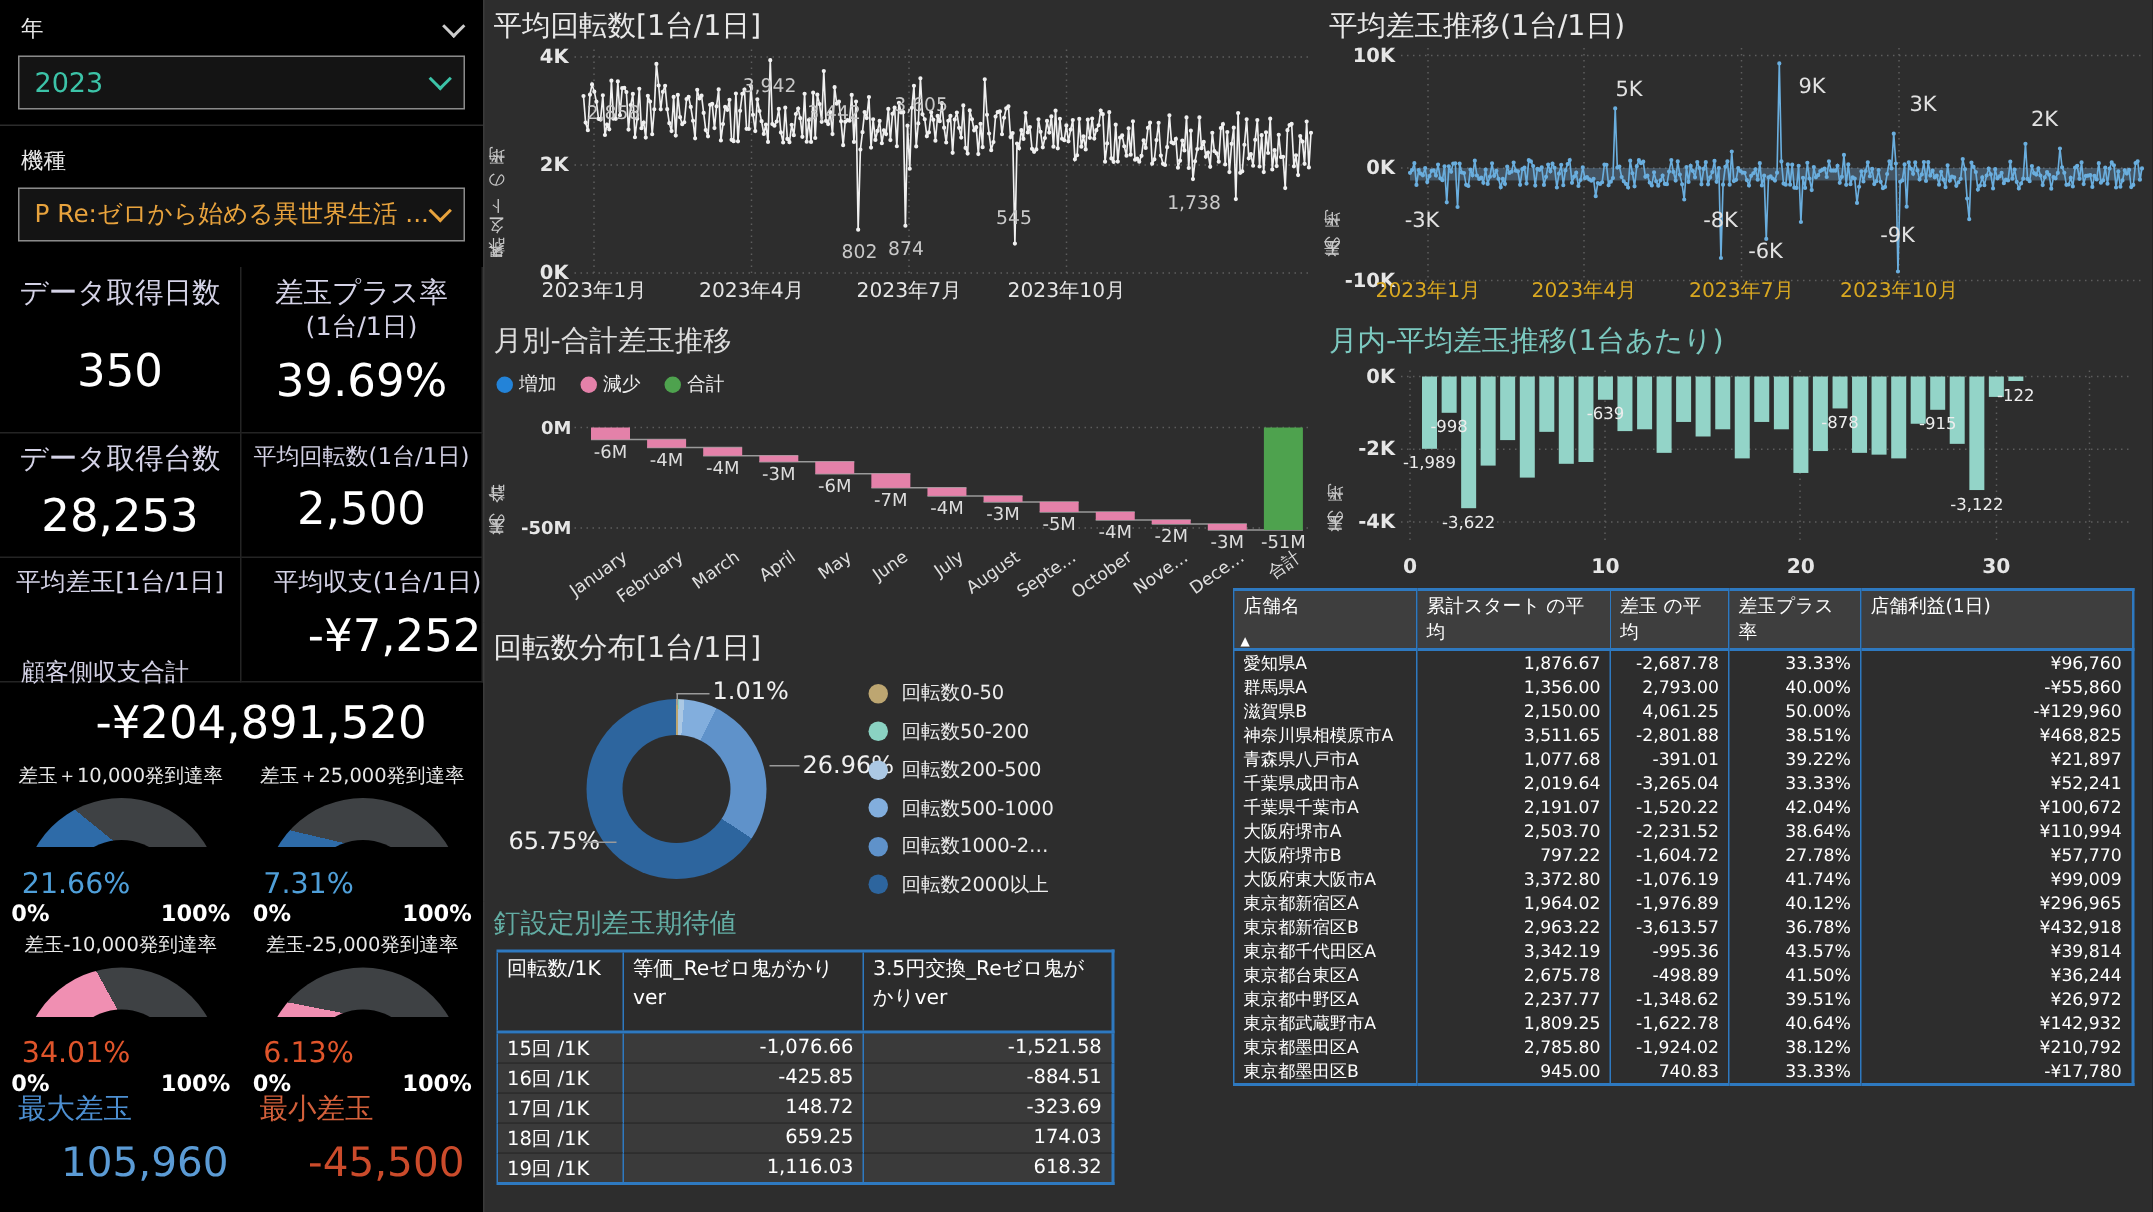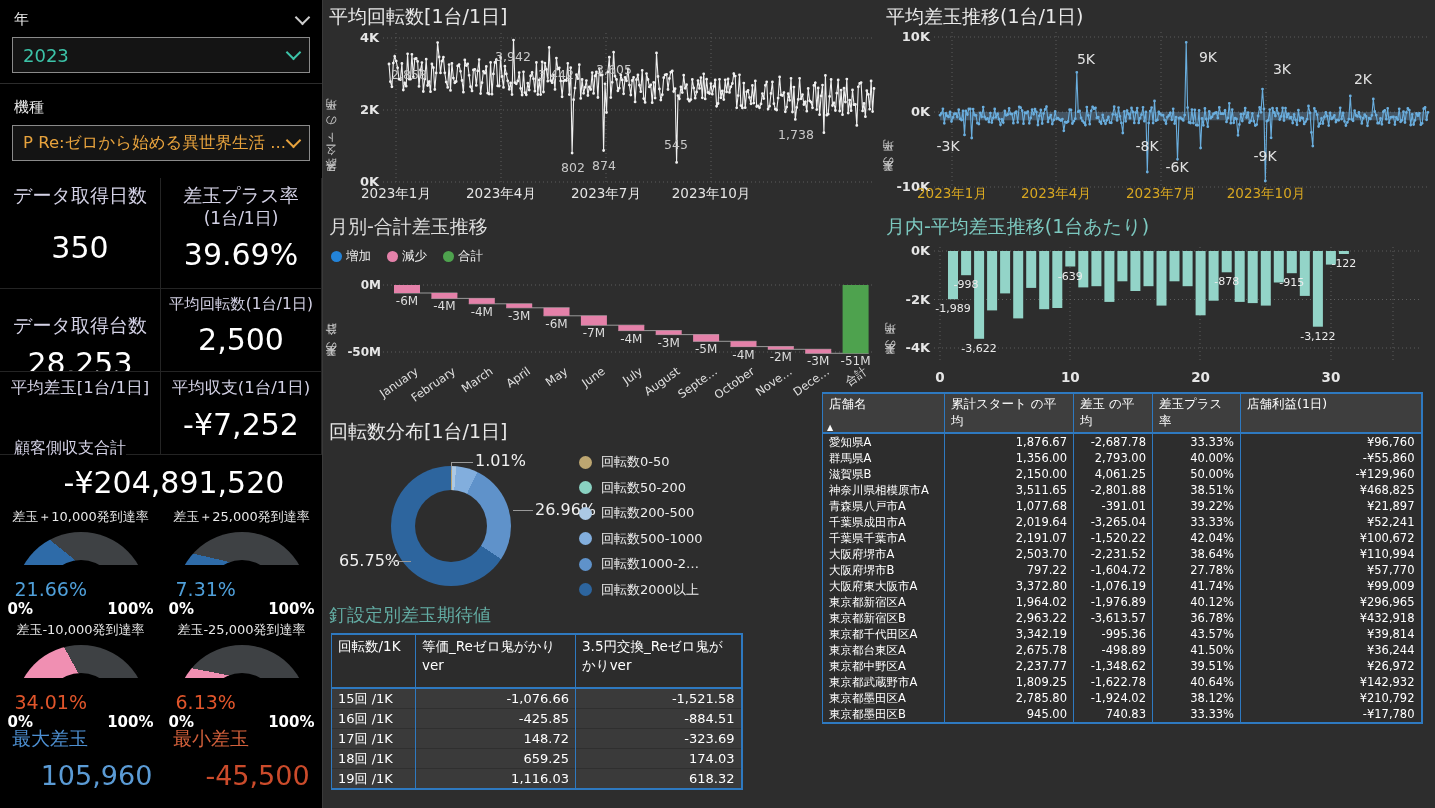--- a/index.html
+++ b/index.html
@@ -9,21 +9,21 @@
   .sidebar{position:absolute;left:0;top:0;width:322px;height:808px;background:#000;}
   .filter-label-row{display:flex;justify-content:space-between;align-items:center;padding:10px 14px 6px 14px;color:#e8e8e8;font-size:15px;}
   .sel-box{margin:2px 12px 10px 12px;height:34px;border:1px solid #8a8a8a;background:#141414;display:flex;align-items:center;justify-content:space-between;padding:0 10px;cursor:pointer;}
   .sel-box .sel-text{font-size:18px;white-space:nowrap;overflow:hidden;}
   .chev{width:9px;height:9px;border-right:2px solid #ccc;border-bottom:2px solid #ccc;transform:rotate(45deg);margin-top:-5px;flex:0 0 auto;}
   .divider{height:1px;background:#2c2c2c;margin:4px 0;}
   .kpi-grid{position:absolute;left:0;top:178px;width:322px;display:grid;grid-template-columns:161px 161px;}
   .kpi-cell{border-right:1px solid #242424;border-bottom:1px solid #242424;text-align:center;padding-top:6px;overflow:hidden;}
   .kpi-label{color:#d4d2e6;line-height:1.25;}
   .kpi-value{color:#fff;font-size:30px;margin-top:8px;}
-  .total-card{position:absolute;left:0;top:438px;width:348px;text-align:left;text-decoration:underline;}
+  .total-card{position:absolute;left:0;top:438px;width:348px;text-align:left;}
   .total-label{color:#d4d2e6;font-size:16px;padding-left:14px;}
   .total-value{color:#fff;font-size:30px;text-align:center;margin-top:6px;}
   .gauge-grid{position:absolute;left:0;width:340px;display:grid;grid-template-columns:161px 161px;}
   .gauge-cell{text-align:center;}
   .gauge-title{color:#e8e8e8;font-size:13px;white-space:nowrap;}
   .gauge{width:132px;height:66px;margin:6px auto 0 auto;position:relative;}
   .gauge::after{content:"";position:absolute;left:28px;top:28px;width:76px;height:38px;border-radius:76px 76px 0 0;background:#000;}
   .gpct{position:absolute;left:0;right:0;bottom:-2px;text-align:left;font-size:19px;font-weight:normal;z-index:2;}
   .gminmax{display:flex;justify-content:space-between;width:146px;margin:2px auto 0 auto;color:#fff;font-size:15px;font-weight:bold;}
   .ext-grid{position:absolute;left:0;top:726px;width:322px;display:grid;grid-template-columns:161px 161px;}
@@ -89,31 +89,31 @@
         <div class="kpi-cell" style="height: 104px;">
           <div class="kpi-label" style="font-size: 19px;">データ取得日数</div>
           <div class="kpi-value" style="margin-top: 22px;">350</div>
         </div>
         <div class="kpi-cell" style="height: 104px;">
           <div class="kpi-label" style="font-size: 19px;">差玉プラス率</div>
           <div class="kpi-label" style="font-size: 17px;">(1台/1日)</div>
           <div class="kpi-value">39.69%</div>
         </div>
         <div class="kpi-cell" style="height: 76px;">
-          <div class="kpi-label" style="font-size: 19px; margin-top: 19px;">データ取得台数</div>
+          <div class="kpi-label" style="font-size: 19px;">データ取得台数</div>
           <div class="kpi-value">28,253</div>
         </div>
         <div class="kpi-cell" style="height: 76px;">
           <div class="kpi-label" style="font-size: 15.34px;">平均回転数(1台/1日)</div>
           <div class="kpi-value">2,500</div>
         </div>
         <div class="kpi-cell" style="height: 76px;">
           <div class="kpi-label" style="font-size: 16.52px;">平均差玉[1台/1日]</div>
         </div>
-        <div class="kpi-cell" style="height: 76px;">
+        <div class="kpi-cell" style="height: 76px; text-align: right;">
           <div class="kpi-label" style="font-size: 16.52px;">平均収支(1台/1日)</div>
           <div class="kpi-value">-¥7,252</div>
         </div>
       </div>
 
     <div class="total-card">
       <div class="total-label">顧客側収支合計</div>
       <div class="total-value">-¥204,891,520</div>
     </div>
 

